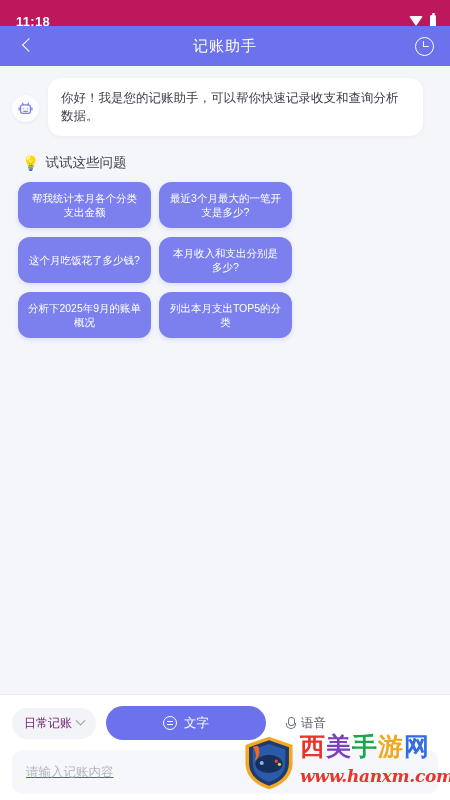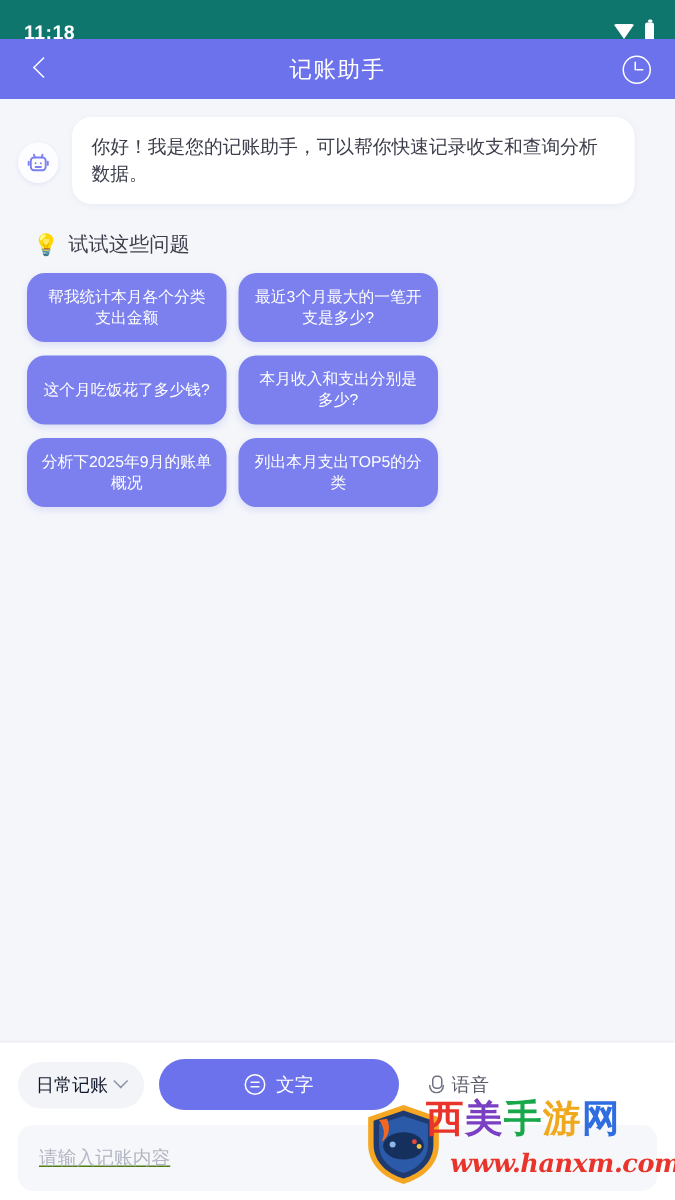--- a/index.html
+++ b/index.html
@@ -12,21 +12,21 @@
 
   body {
     font-family: "Liberation Sans", "DejaVu Sans", sans-serif;
     background: #f4f6fa;
     position: relative;
   }
 
   
   .status-bar {
     height: 26px;
-    background: #0f766e;
+    background: #be185d;
     display: flex;
     align-items: center;
     justify-content: space-between;
     padding: 16px 14px 0 16px;
   }
   .status-time {
     color: #ffffff;
     font-size: 13px;
     font-weight: bold;
     letter-spacing: 0.3px;
@@ -232,21 +232,21 @@
     border-radius: 17px;
     height: 31px;
     padding: 0 12px;
     display: flex;
     align-items: center;
     gap: 5px;
     cursor: pointer;
   }
   .mode-select-label {
     font-size: 12px;
-    color: #0f172a;
+    color: #701a75;
   }
   .chevron-down {
     width: 7px; height: 7px;
     border-right: 1.3px solid #9095a6;
     border-bottom: 1.3px solid #9095a6;
     transform: rotate(45deg) translate(-2px,-2px);
   }
   .text-mode-btn {
     flex: 1 1 auto;
     background: #6b72ec;
@@ -344,21 +344,21 @@
     pointer-events: none;
     z-index: 50;
   }
   .wm-shield {
     position: absolute;
     left: 0; top: 2px;
     width: 58px; height: 58px;
   }
   .wm-text {
     position: absolute;
-    left: 44px; top: 2px;
+    left: 60px; top: 2px;
     font-size: 25px;
     font-weight: bold;
     letter-spacing: 1px;
     line-height: 1;
     font-family: Liberation Serif, serif;
   }
   .wm-text span:nth-child(1) { color: #e8342a; }
   .wm-text span:nth-child(2) { color: #7b3fc4; }
   .wm-text span:nth-child(3) { color: #18a84a; }
   .wm-text span:nth-child(4) { color: #f0a81c; }

